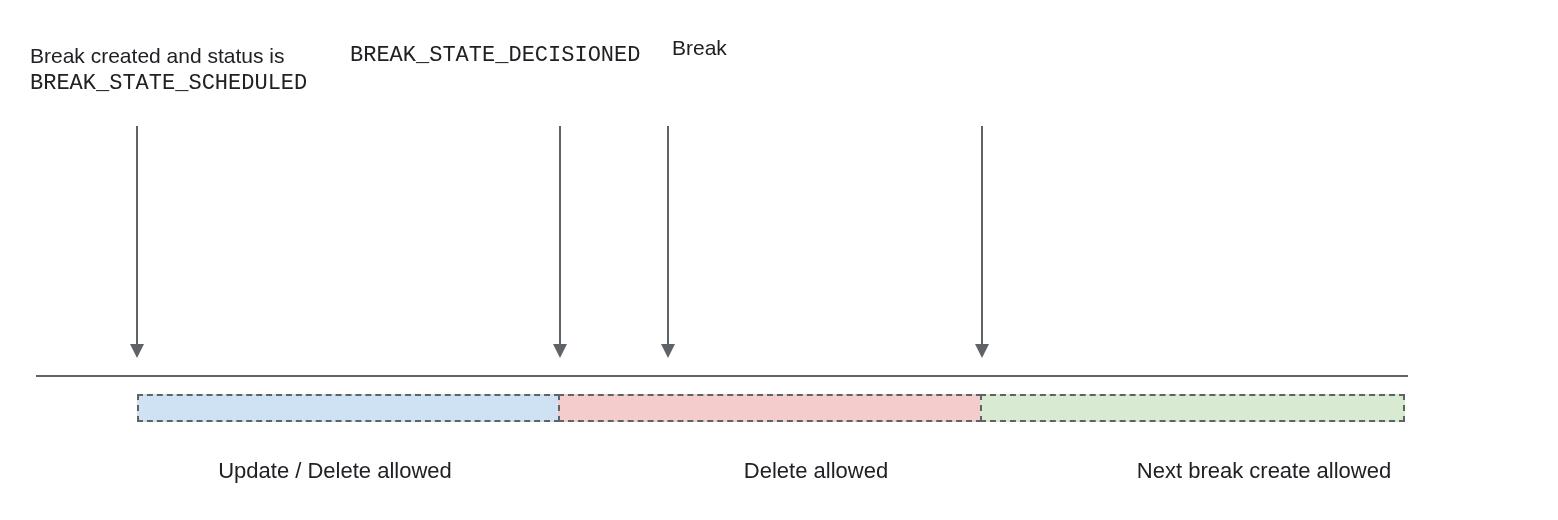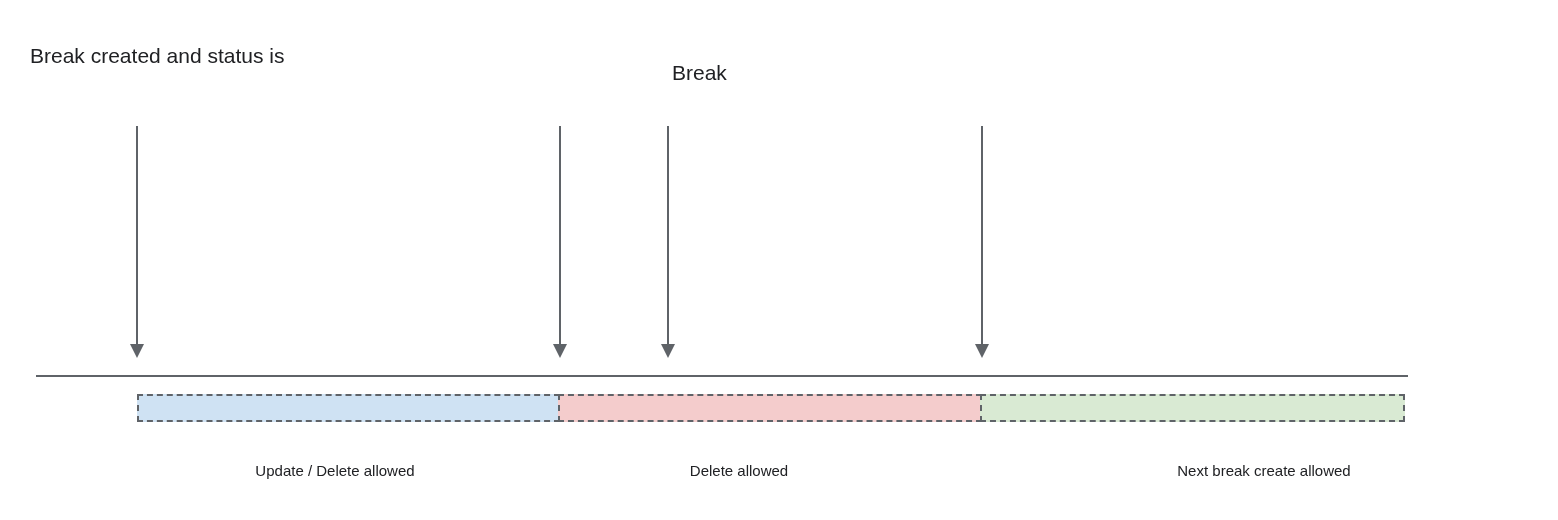--- a/index.html
+++ b/index.html
@@ -32,36 +32,38 @@
     border-top:6px solid transparent;border-bottom:6px solid transparent;
     border-left:14px solid #5f6368;
   }
   .axis-label{position:absolute;left:1482px;top:364px;font-size:14px;line-height:24px;}
   .seg{
     position:absolute;top:394px;height:28px;box-sizing:border-box;
     border:2px dashed #5f6368;
   }
   .seg-label{
     position:absolute;top:458px;transform:translateX(-50%);
-    font-size:15px;line-height:26px;white-space:nowrap;
+    font-size:22px;line-height:26px;white-space:nowrap;
   }
 </style>
 </head>
 <body>
 
 <div class="canvas">
 
   <div class="annotation" style="left:30px;top:42px">
     <div class="line">Break created and status is</div>
+    <div class="line mono">BREAK_STATE_SCHEDULED</div>
   </div>
 
   <div class="annotation" style="left:350px;top:42px">
+    <div class="line mono">BREAK_STATE_DECISIONED</div>
   </div>
 
-  <div class="annotation" style="left:672px;top:59px">
+  <div class="annotation" style="left:672px;top:34px">
     <div class="line">Break</div>
   </div>
 
 
   <div class="varrow" style="left:130px">
     <div class="shaft"></div>
     <div class="head"></div>
   </div>
   <div class="varrow" style="left:553px">
     <div class="shaft"></div>
@@ -78,16 +80,16 @@
 
   <div class="axis-line"></div>
   <div class="axis-head"></div>
   <div class="axis-label">time</div>
 
   <div class="seg" style="left: 137px; width: 423px; background-color: rgb(207, 226, 243);"></div>
   <div class="seg" style="left: 558px; width: 424px; background-color: rgb(244, 204, 204);"></div>
   <div class="seg" style="left: 980px; width: 425px; background-color: rgb(217, 234, 211);"></div>
 
   <div class="seg-label" style="left:335px">Update / Delete allowed</div>
-  <div class="seg-label" style="left:739px">Delete allowed</div>
+  <div class="seg-label" style="left:816px">Delete allowed</div>
   <div class="seg-label" style="left:1264px">Next break create allowed</div>
 
 </div>
 
 </body></html>

